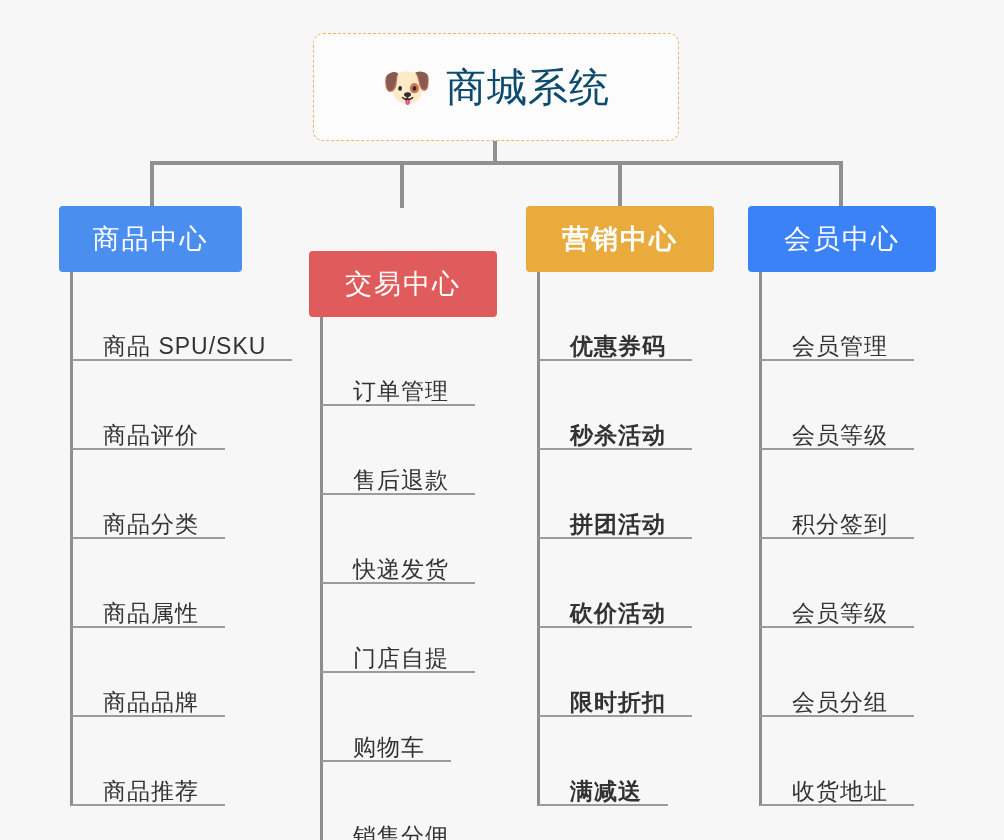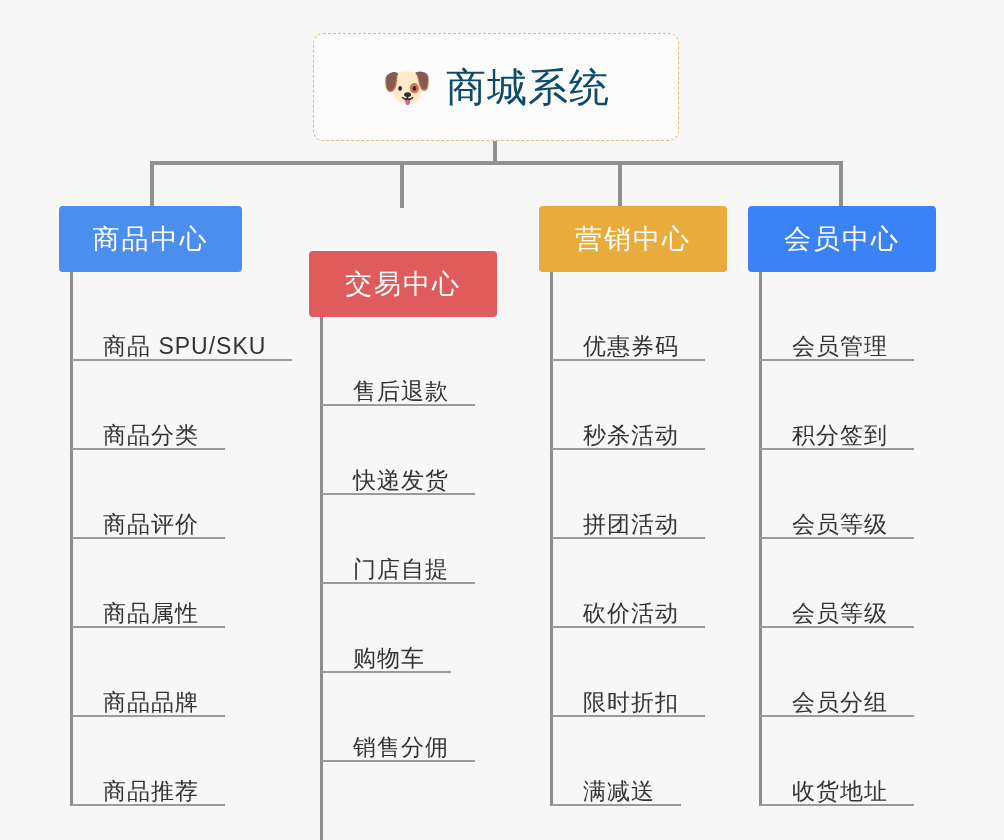--- a/index.html
+++ b/index.html
@@ -146,60 +146,63 @@
   <div class="conn-drop" style="left: 839px; background: rgb(144, 144, 144);"></div>
 
   <div class="column" style="left:59px;">
     <div class="cat-box w1" style="background: rgb(74, 142, 240);">商品中心</div>
     <div class="leaf-stack">
       <div class="leaf-spine" style="height: 534px;"></div>
       <div class="leaf-row">
           <span class="leaf-label">商品 SPU/SKU</span>
         </div>
       <div class="leaf-row">
+          <span class="leaf-label">商品评价</span>
+        </div>
+      <div class="leaf-row">
           <span class="leaf-label">商品分类</span>
-        </div>
-      <div class="leaf-row">
-          <span class="leaf-label">商品评价</span>
         </div>
       <div class="leaf-row">
           <span class="leaf-label">商品属性</span>
         </div>
       <div class="leaf-row">
           <span class="leaf-label">商品品牌</span>
         </div>
       <div class="leaf-row">
           <span class="leaf-label">商品推荐</span>
         </div>
     </div>
   </div>
 
   <div class="column" style="left:309px;margin-top:45px;">
     <div class="cat-box w2" style="background: rgb(224, 92, 92);">交易中心</div>
     <div class="leaf-stack">
       <div class="leaf-spine" style="height: 534px;"></div>
       <div class="leaf-row">
+          <span class="leaf-label">订单管理</span>
+        </div>
+      <div class="leaf-row">
           <span class="leaf-label">售后退款</span>
         </div>
       <div class="leaf-row">
           <span class="leaf-label">快递发货</span>
         </div>
       <div class="leaf-row">
           <span class="leaf-label">门店自提</span>
         </div>
       <div class="leaf-row">
           <span class="leaf-label">购物车</span>
         </div>
       <div class="leaf-row">
           <span class="leaf-label">销售分佣</span>
         </div>
     </div>
   </div>
 
-  <div class="column" style="left:539px;">
+  <div class="column" style="left:526px;font-weight:bold;">
     <div class="cat-box w3" style="background: rgb(232, 171, 60);">营销中心</div>
     <div class="leaf-stack">
       <div class="leaf-spine" style="height: 534px;"></div>
       <div class="leaf-row">
           <span class="leaf-label">优惠券码</span>
         </div>
       <div class="leaf-row">
           <span class="leaf-label">秒杀活动</span>
         </div>
       <div class="leaf-row">
@@ -218,29 +221,29 @@
   </div>
 
   <div class="column" style="left:748px;">
     <div class="cat-box w4" style="background: #3b82f6;">会员中心</div>
     <div class="leaf-stack">
       <div class="leaf-spine" style="height: 534px;"></div>
       <div class="leaf-row">
           <span class="leaf-label">会员管理</span>
         </div>
       <div class="leaf-row">
+          <span class="leaf-label">会员等级</span>
+        </div>
+      <div class="leaf-row">
           <span class="leaf-label">积分签到</span>
         </div>
       <div class="leaf-row">
           <span class="leaf-label">会员等级</span>
         </div>
       <div class="leaf-row">
-          <span class="leaf-label">会员等级</span>
-        </div>
-      <div class="leaf-row">
           <span class="leaf-label">会员分组</span>
         </div>
       <div class="leaf-row">
           <span class="leaf-label">收货地址</span>
         </div>
     </div>
   </div>
 
 </div>
 

